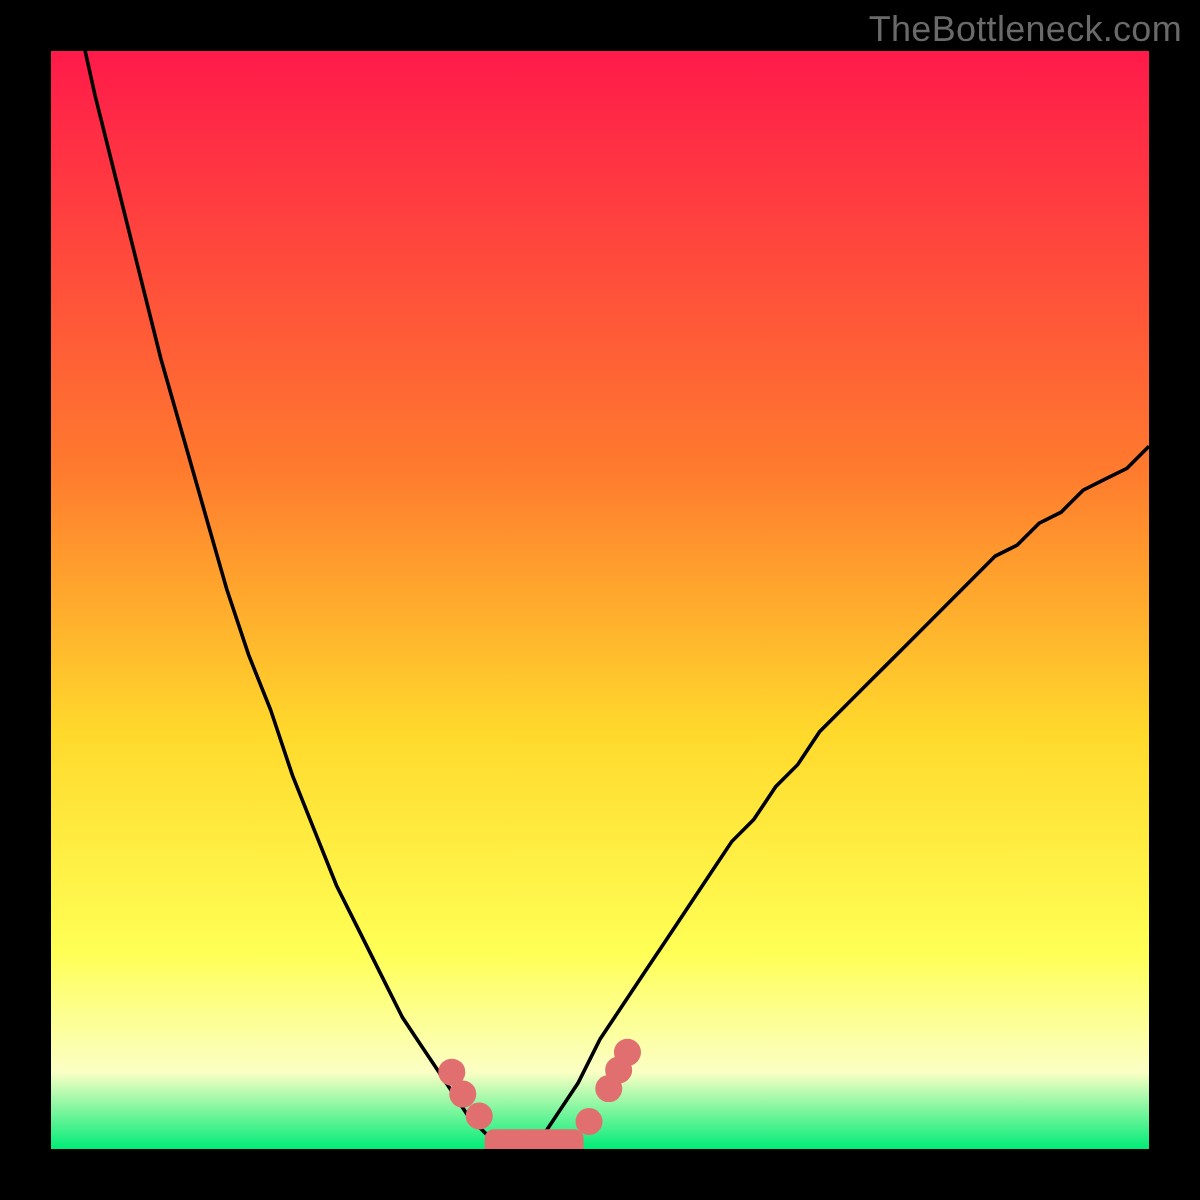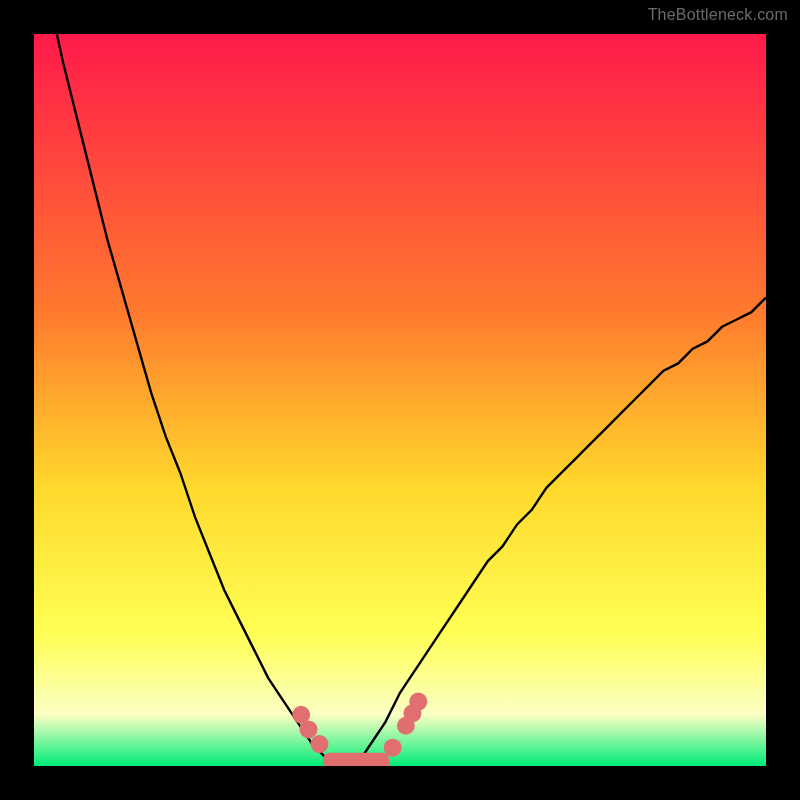--- a/index.html
+++ b/index.html
@@ -14,21 +14,21 @@
     position: relative;
     width: 800px;
     height: 800px;
     background: #000;
   }
   .watermark {
     position: absolute;
     top: 6px;
     right: 12px;
     font-family: Arial, Helvetica, sans-serif;
-    font-size: 16px;
+    font-size: 24px;
     color: #6a6a6a;
     letter-spacing: 0.2px;
     z-index: 5;
   }
   .plot {
     position: absolute;
     left: 34px;
     top: 34px;
     width: 732px;
     height: 732px;

